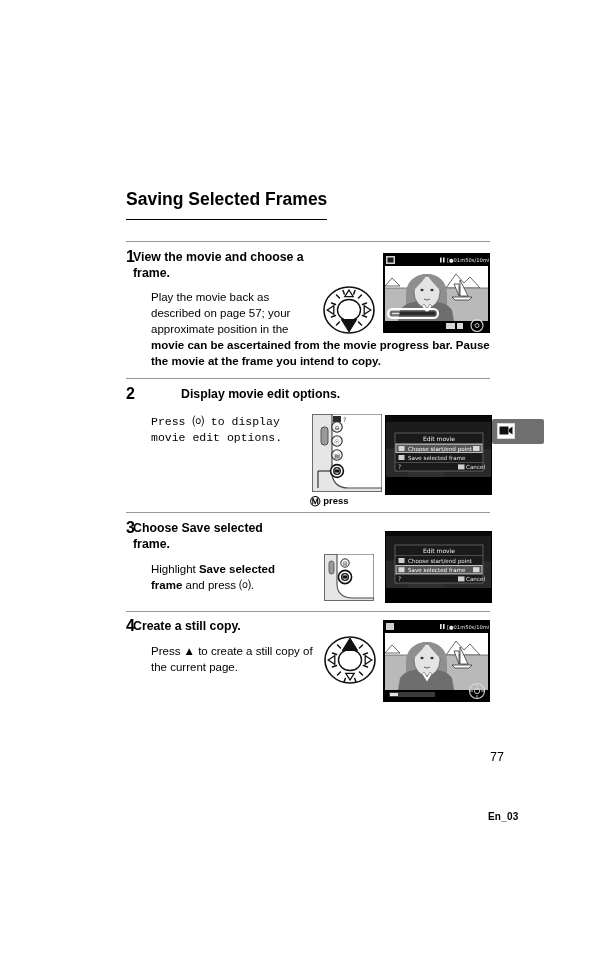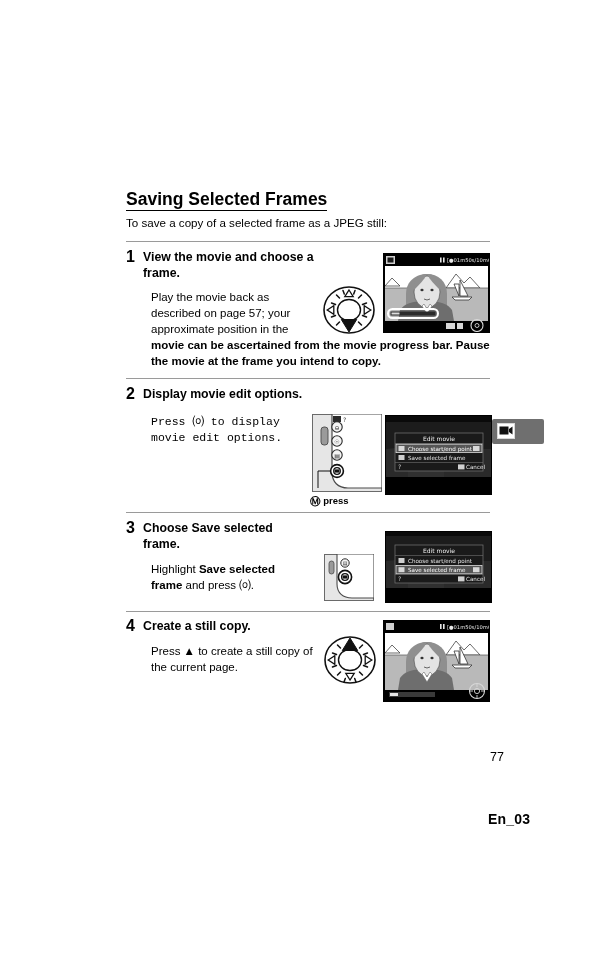--- a/index.html
+++ b/index.html
@@ -24,21 +24,21 @@
   }
   .heading-wrap {
     position: absolute;
     left: 126px;
     top: 190px;
   }
   .heading-text {
     font-size: 17.5px;
     font-weight: bold;
     border-bottom: 1.7px solid #000;
-    padding-bottom: 1px;
+    padding-bottom: 10px;
     display: inline-block;
     line-height: 1.1;
   }
 
   .intro {
     position: absolute;
     left: 126px;
     top: 215px;
     width: 370px;
     font-size: 11.6px;
@@ -62,21 +62,21 @@
   .step-num {
     position: absolute;
     left: 0px;
     top: 0px;
     font-size: 16px;
     font-weight: bold;
     line-height: 1;
   }
   .step-title {
     position: absolute;
-    left: 17px;
+    left: 7px;
     top: 1px;
     font-size: 12.3px;
     font-weight: bold;
     line-height: 1.28;
   }
   .step-body {
     position: absolute;
     left: 25px;
     font-size: 11.5px;
     line-height: 1.38;
@@ -124,42 +124,41 @@
   .page-num {
     position: absolute;
     left: 490px;
     top: 750px;
     font-size: 12.5px;
   }
   .footer-code {
     position: absolute;
     left: 488px;
     top: 811px;
-    font-size: 14px;
+    font-size: 10px;
     font-weight: bold;
     letter-spacing: 0.2px;
   }
 
   .ok-sym {
     display: inline-block;
     font-size: 10.5px;
     line-height: 1;
     vertical-align: -1px;
   }
 </style>
 </head>
 <body>
 
 <div class="page">
 
   <div class="heading-wrap">
     <span class="heading-text">Saving Selected Frames</span>
   </div>
 
-  <div class="intro">To save a copy of a selected frame as a JPEG still:</div>
 
   <div class="rule" style="top:241px;"></div>
   <div class="rule" style="top:378px;"></div>
   <div class="rule" style="top:512px;"></div>
   <div class="rule" style="top:611px;"></div>
 
   <div class="step" style="top:249px;">
     <div class="step-num">1</div>
     <div class="step-title" style="width:175px;">View the movie and choose a frame.</div>
     <div class="step-body" style="top:41px; width:160px;">Play the movie back as described on page 57; your approximate position in the</div>
@@ -243,21 +242,21 @@
       <rect x="1" y="67" width="103" height="10" fill="#000"></rect>
       <rect x="62" y="69" width="9" height="6" fill="#d8d8d8"></rect>
       <rect x="73" y="69" width="6" height="6" fill="#d8d8d8"></rect>
       <circle cx="93" cy="71.5" r="6" fill="none" stroke="#d8d8d8" stroke-width="1.1"></circle>
       <circle cx="93" cy="71.5" r="2" fill="none" stroke="#d8d8d8" stroke-width="0.9"></circle>
     </svg>
   </div>
 
   <div class="step" style="top:386px;">
     <div class="step-num">2</div>
-    <div class="step-title" style="width:300px;">Display movie edit options.</div>
+    <div class="step-title" style="width:300px;margin-left:48px;">Display movie edit options.</div>
     <div class="step-body" style="top:28px; width:160px;font-family:Liberation Mono, monospace;">Press ⒪ to display movie edit options.</div>
   </div>
 
   <div class="cam" style="left:312px; top:414px;">
     <svg width="70" height="78" viewBox="0 0 70 78">
       <rect x="0.5" y="0.5" width="69" height="77" fill="#e6e6e6" stroke="#6a6a6a" stroke-width="1"></rect>
 
       <path d="M20,0 L20,58 C20,68 26,74 36,74 L70,74 L70,0 Z" fill="#ffffff" stroke="#4a4a4a" stroke-width="1.2"></path>
 
       <rect x="9" y="13" width="7" height="18" rx="3" fill="#9a9a9a" stroke="#4a4a4a" stroke-width="0.9"></rect>

